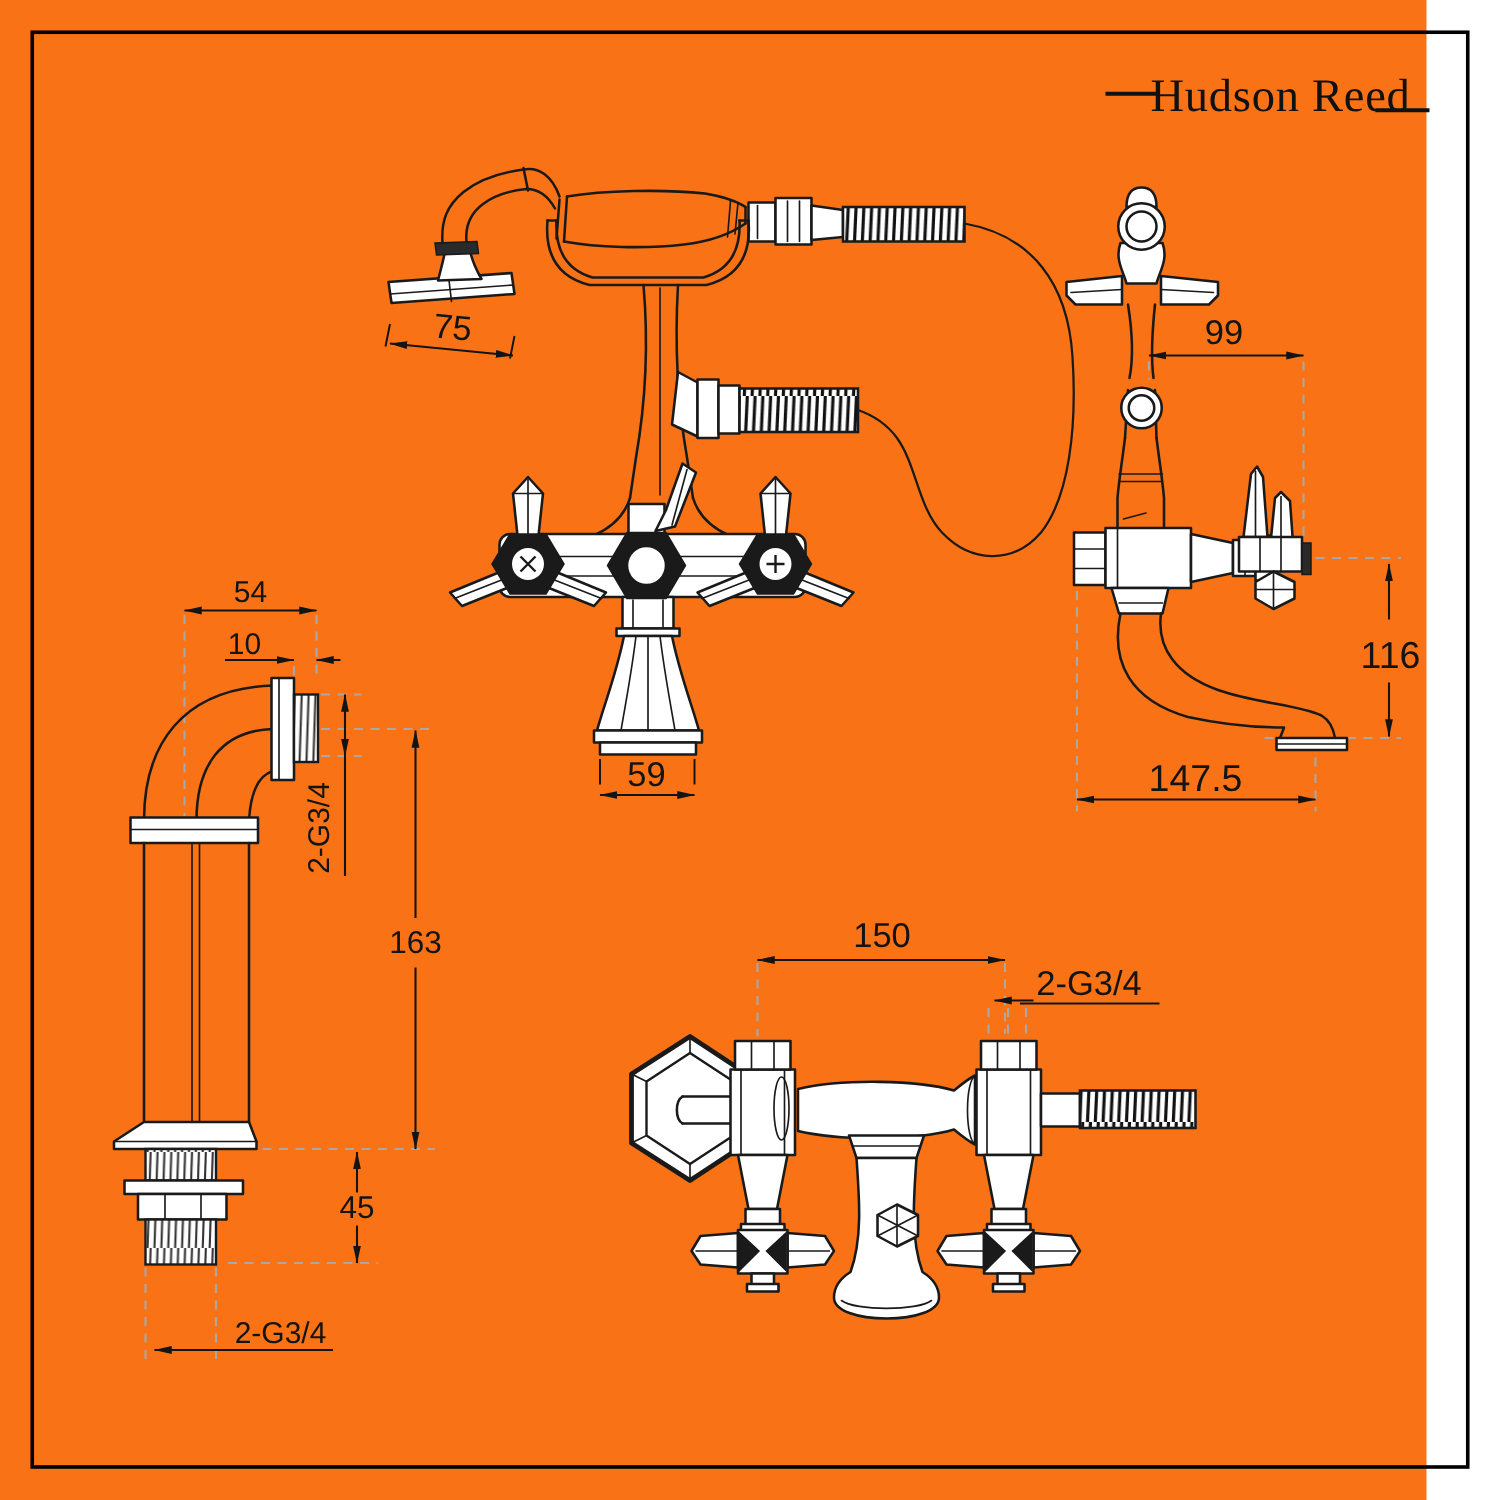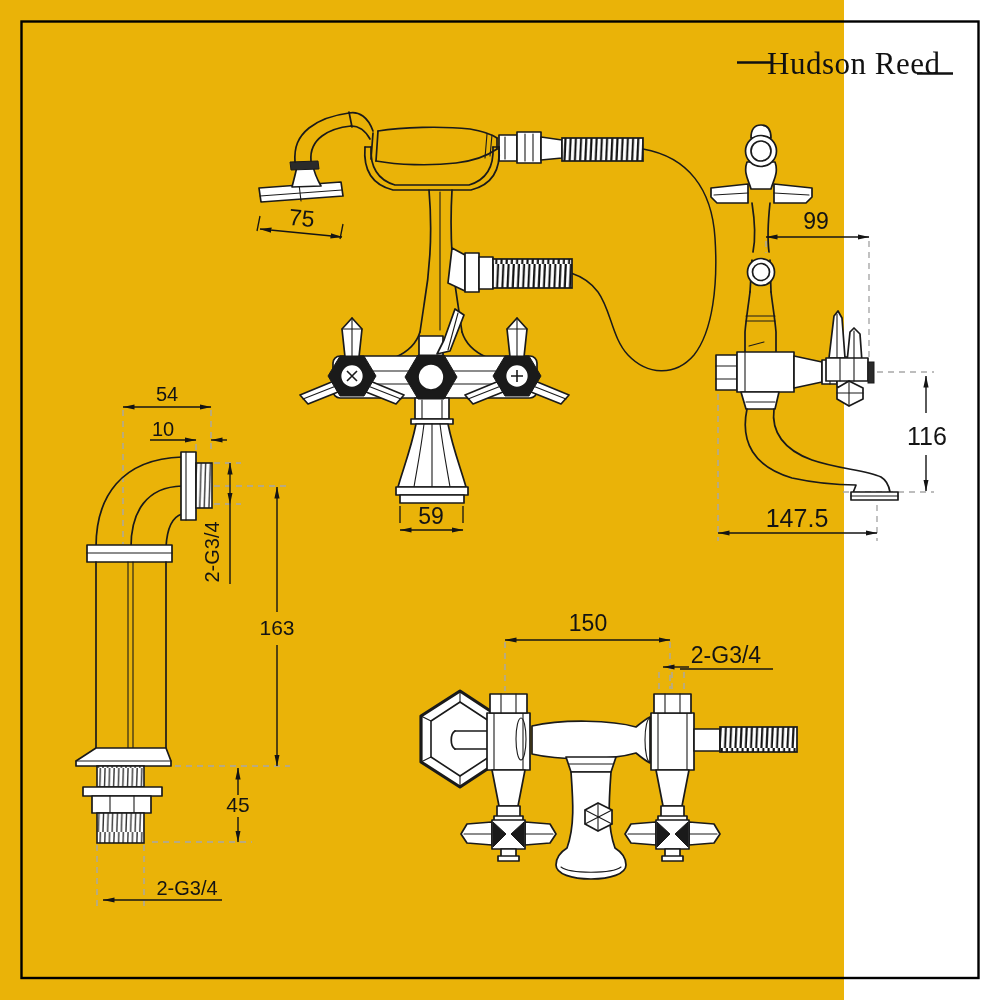--- a/index.html
+++ b/index.html
@@ -1,16 +1,16 @@
 <!DOCTYPE html>
 <html><head>
 <meta charset="utf-8">
 <style>
   html,body{margin:0;padding:0;background:#fff;width:1000px;height:1000px;overflow:hidden;}
-  #stage{position:relative;width:844px;height:1000px;background:#eab308;}
+  #stage{position:relative;width:951px;height:1000px;background:#f97316;}
   svg{position:absolute;left:0;top:0;}
   .ln{fill:none;stroke:#1a1a1a;stroke-width:1.7;stroke-linejoin:round;stroke-linecap:round;}
   .lnf{fill:#fff;stroke:#1a1a1a;stroke-width:1.7;stroke-linejoin:round;}
   .thin{stroke-width:1.1;}
   .thick{stroke-width:3.2;}
   .blkf{fill:#1a1a1a;stroke:#1a1a1a;stroke-width:1;}
   .dkf{fill:#2a2a2a;stroke:#1a1a1a;stroke-width:1;}
   .dash{fill:none;stroke:#a8a8a8;stroke-width:1.4;stroke-dasharray:6 5;stroke-linecap:butt;}
   .dim{stroke:#141414;stroke-width:1.4;fill:none;stroke-linecap:butt;}
   .tick{stroke:#141414;stroke-width:1.3;}

